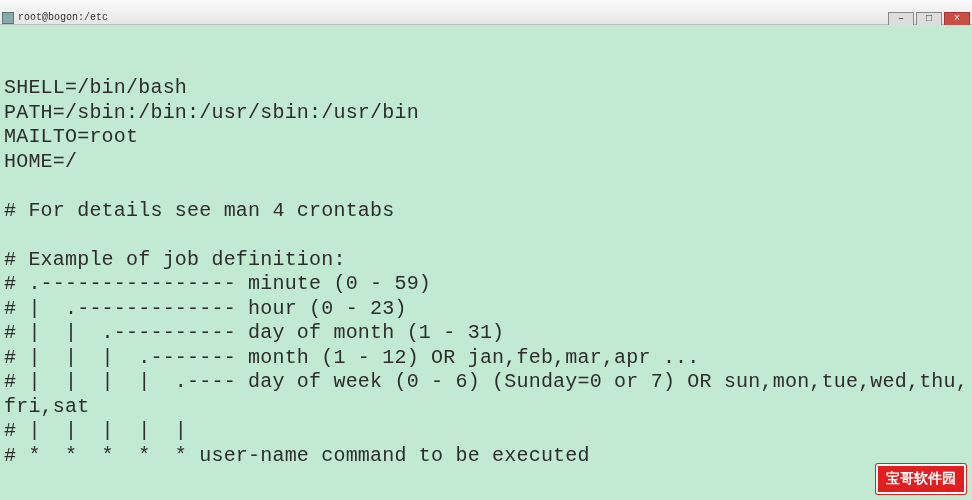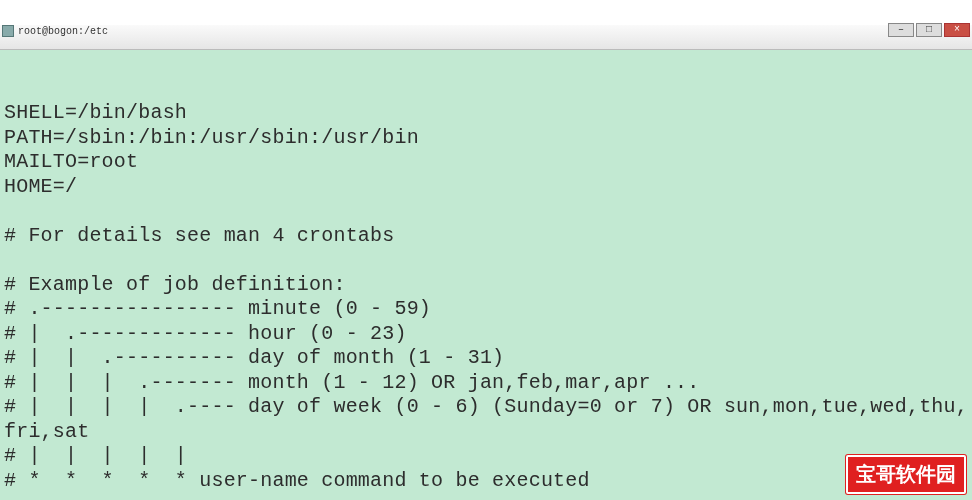--- a/index.html
+++ b/index.html
@@ -1,37 +1,37 @@
 <!DOCTYPE html>
 <html><head>
 <meta charset="utf-8">
 <style>
   * { margin: 0; padding: 0; box-sizing: border-box; }
   html, body { width: 972px; height: 500px; overflow: hidden; font-family: "Consolas", "Courier New", monospace; }
   .window { width: 972px; height: 500px; background: #fff; display: flex; flex-direction: column; }
   .titlebar {
     height: 18px; background: linear-gradient(#fafafa, #e6e6e6);
-    border-bottom: 1px solid #bbb; display: flex; align-items: flex-end;
-    font-size: 10px; color: #333; padding: 12px 2px; margin-top: 25px;
+    border-bottom: 1px solid #bbb; display: flex; align-items: flex-start;
+    font-size: 10px; color: #333; padding: 12px 2px;
   }
   .titlebar .icon { width: 12px; height: 12px; background: #8aa; border: 1px solid #577; margin-right: 4px; }
   .titlebar .title { flex: 1; }
   .titlebar .wbtn { width: 26px; height: 14px; margin-left: 2px; border: 1px solid #888; background: #ddd; font-size: 10px; line-height: 12px; text-align: center; color: #333; }
   .titlebar .close { background: #c94f44; color: #fff; border-color: #a33; }
   .blackbar { height: 6px; background: #000; }
   .terminal {
     flex: 1; background: #c2e9d2; color: #2d2d2d;
     font-size: 20px; line-height: 24.5px; padding: 2px 4px 2px 4px;
     white-space: pre; letter-spacing: 0.2px;
   }
   .terminal .line { white-space: pre-wrap; word-break: break-all; }
   .watermark {
     position: absolute; right: 6px; bottom: 6px;
     background: #e02020; color: #fff; font-family: sans-serif;
-    font-weight: bold; font-size: 20px; padding: 4px 8px; border-radius: 2px;
+    font-weight: bold; font-size: 14px; padding: 4px 8px; border-radius: 2px;
     border: 2px solid #fff; box-shadow: 0 0 0 1px #e02020;
   }
   .root { position: relative; width: 972px; height: 500px; }
 </style>
 </head>
 <body>
 
 <div class="root">
 <div class="window">
 

